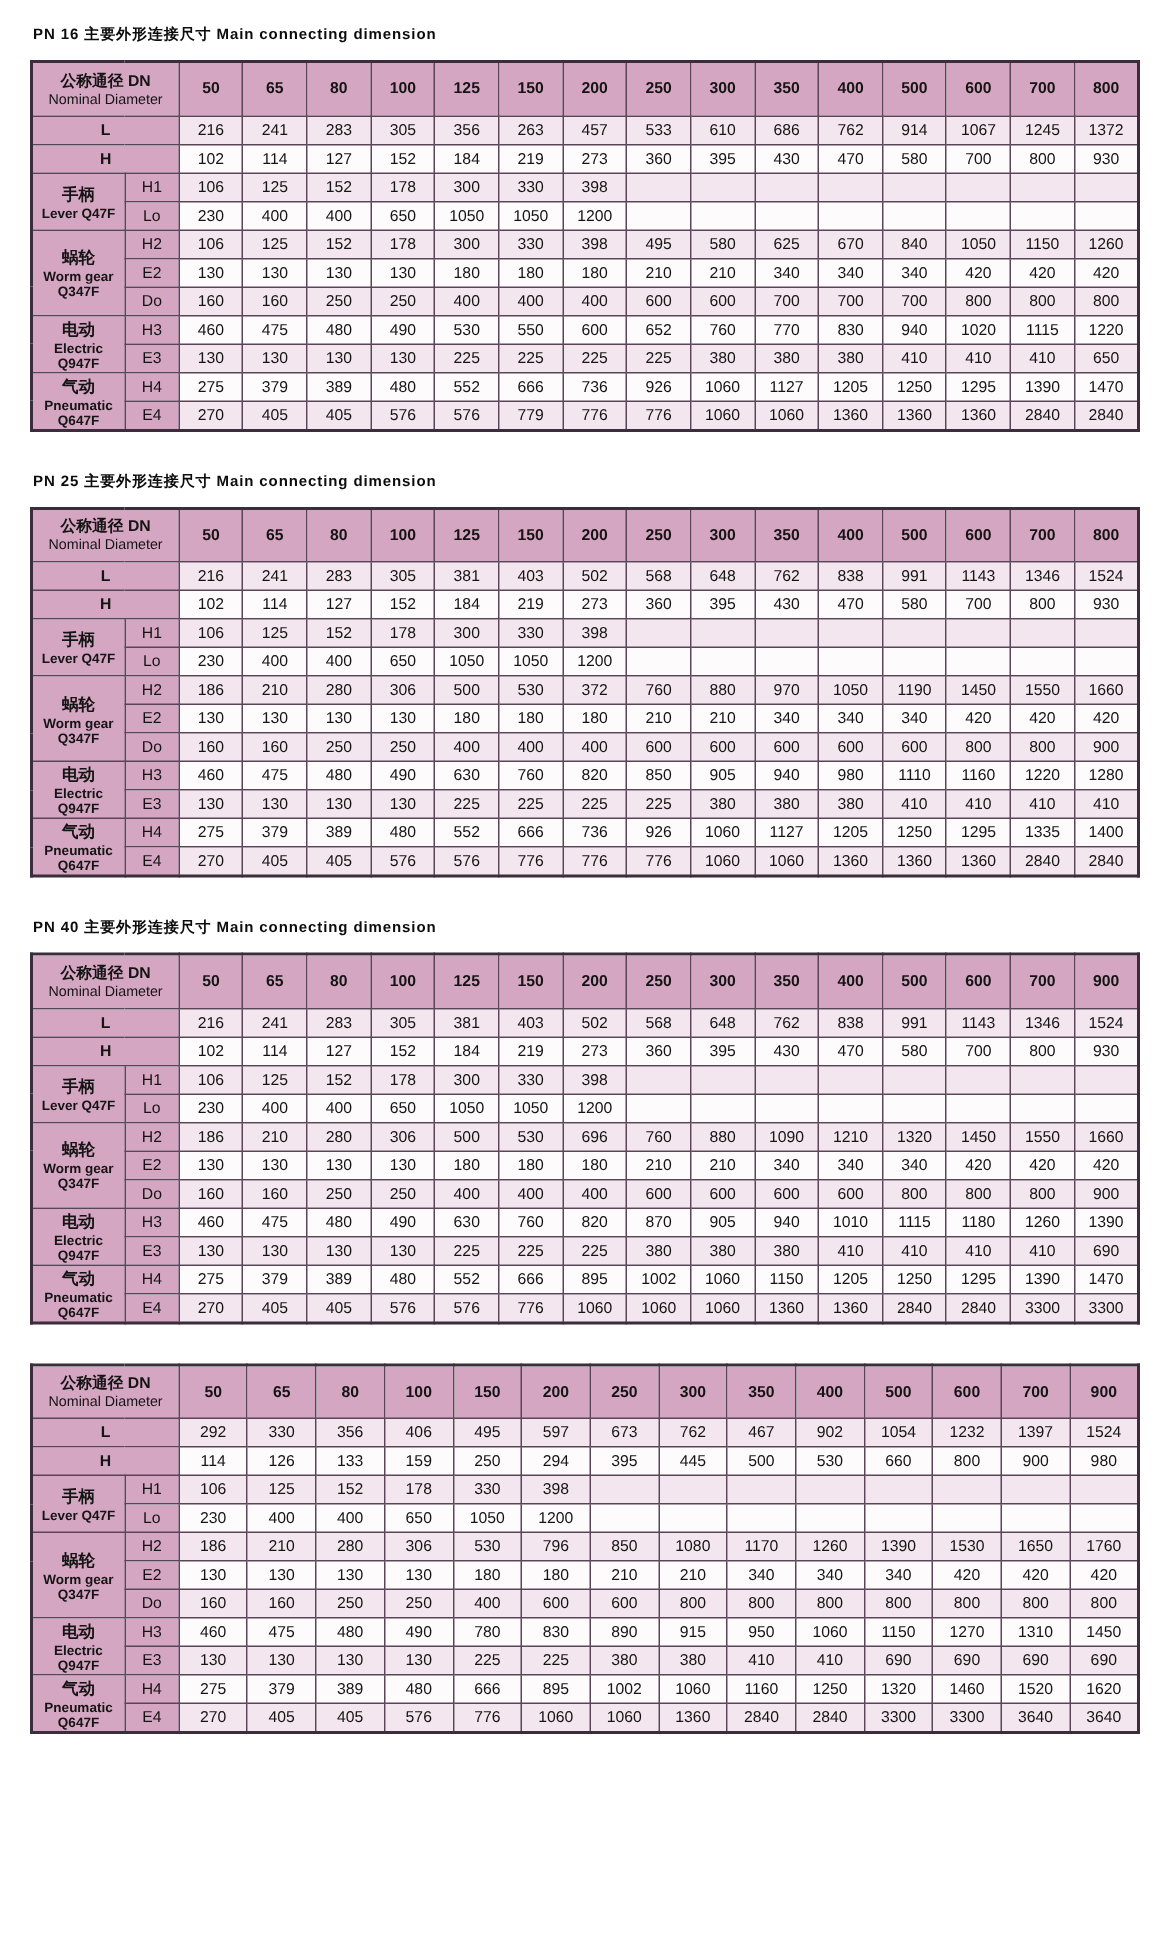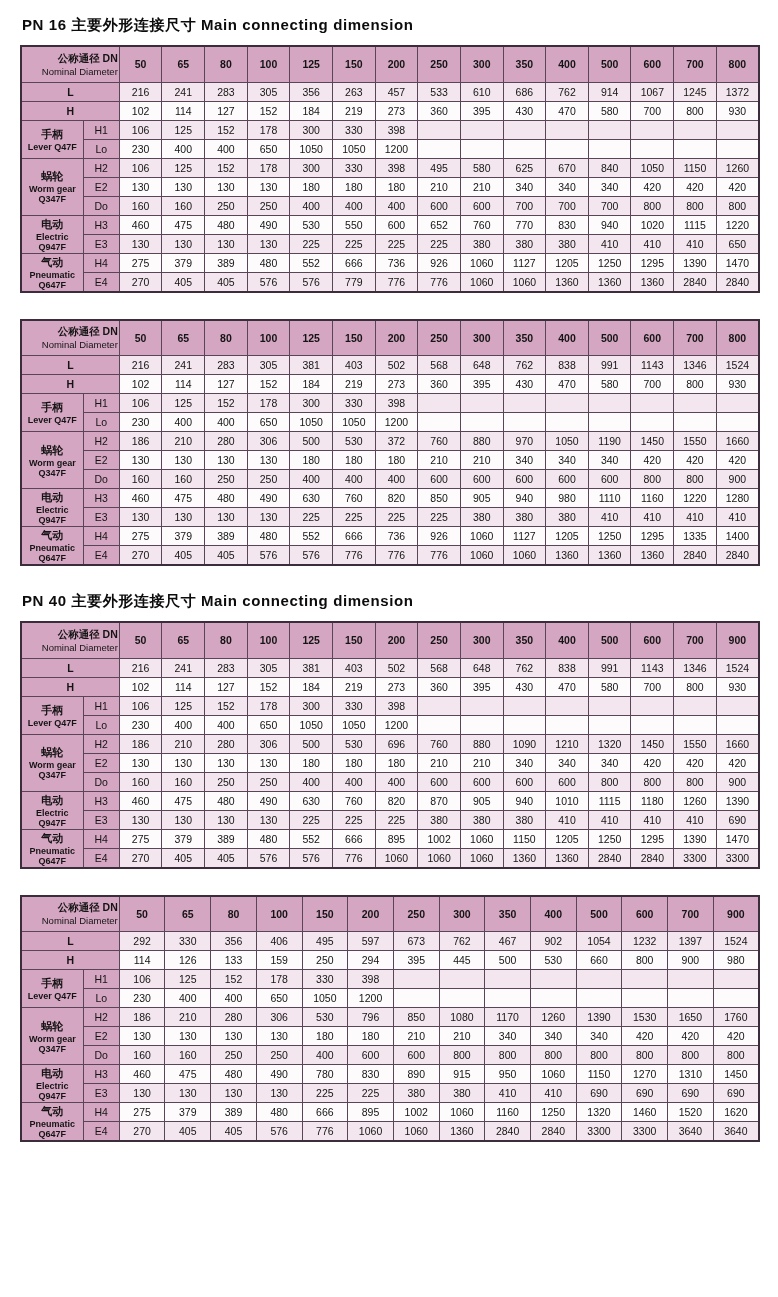--- a/index.html
+++ b/index.html
@@ -5,21 +5,21 @@
   * { box-sizing: border-box; margin: 0; padding: 0; }
   html, body { background: #ffffff; }
   body {
     width: 778px;
     font-family: "Liberation Sans", "DejaVu Sans", sans-serif;
     color: #141414;
   }
   .page { padding: 6px 18px 24px 20px; }
   .table-block { margin-bottom: 26px; }
   .table-title {
-    font-size: 15px;
+    font-size: 10px;
     font-weight: bold;
     letter-spacing: 0.6px;
     margin: 10px 0 10px 2px;
     color: #0c0c0c;
   }
   table.dim-table {
     border-collapse: collapse;
     table-layout: fixed;
     width: 740px;
     border: 2px solid #3c2d3c;
@@ -33,21 +33,21 @@
     padding: 1px 1px;
     height: 19px;
     overflow: hidden;
     white-space: nowrap;
   }
   .dim-table th.hd {
     background: #d5a6c2;
     font-weight: bold;
     height: 36px;
   }
-  .dim-table th.hd.corner { font-weight: bold; text-align: right; }
+  .dim-table th.hd.corner { font-weight: bold; }
   .dim-table th.hd .line-en { font-weight: normal; font-size: 9.5px; }
   .dim-table th.hd .line-cn { font-size: 10.5px; }
   .dim-table th.lbl {
     background: #d5a6c2;
     font-weight: bold;
   }
   .dim-table th.lbl .line-cn { font-size: 11px; font-weight: bold; }
   .dim-table th.lbl .line-en { font-size: 9px; font-weight: bold; }
   .dim-table th.sub { font-weight: normal; font-size: 10.5px; }
   tr.band-a td.val { background: #f3e6ee; }
@@ -317,20 +317,21 @@
             <td class="val">1360</td>
             <td class="val">1360</td>
             <td class="val">2840</td>
             <td class="val">2840</td>
           </tr>
         </tbody>
       </table>
   </section>
 
   <section class="table-block">
+    <h2 class="table-title">PN 25  主要外形连接尺寸  Main  connecting  dimension</h2>
     <table class="dim-table">
         <colgroup>
           <col style="width: 62px;">
           <col style="width: 36px;">
           <col style="width: 42.53px;">
           <col style="width: 42.53px;">
           <col style="width: 42.53px;">
           <col style="width: 42.53px;">
           <col style="width: 42.53px;">
           <col style="width: 42.53px;">

